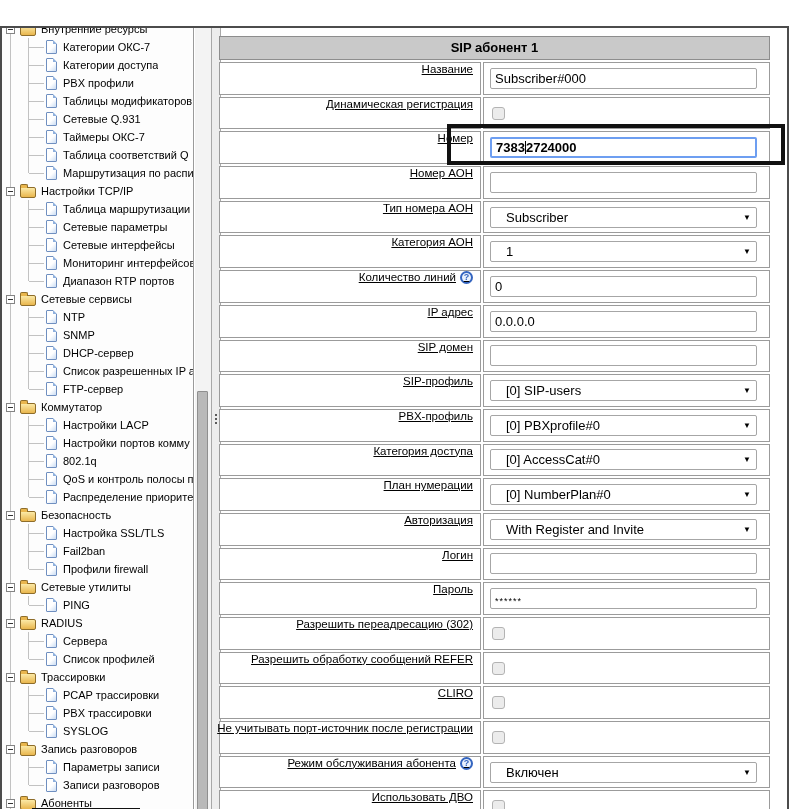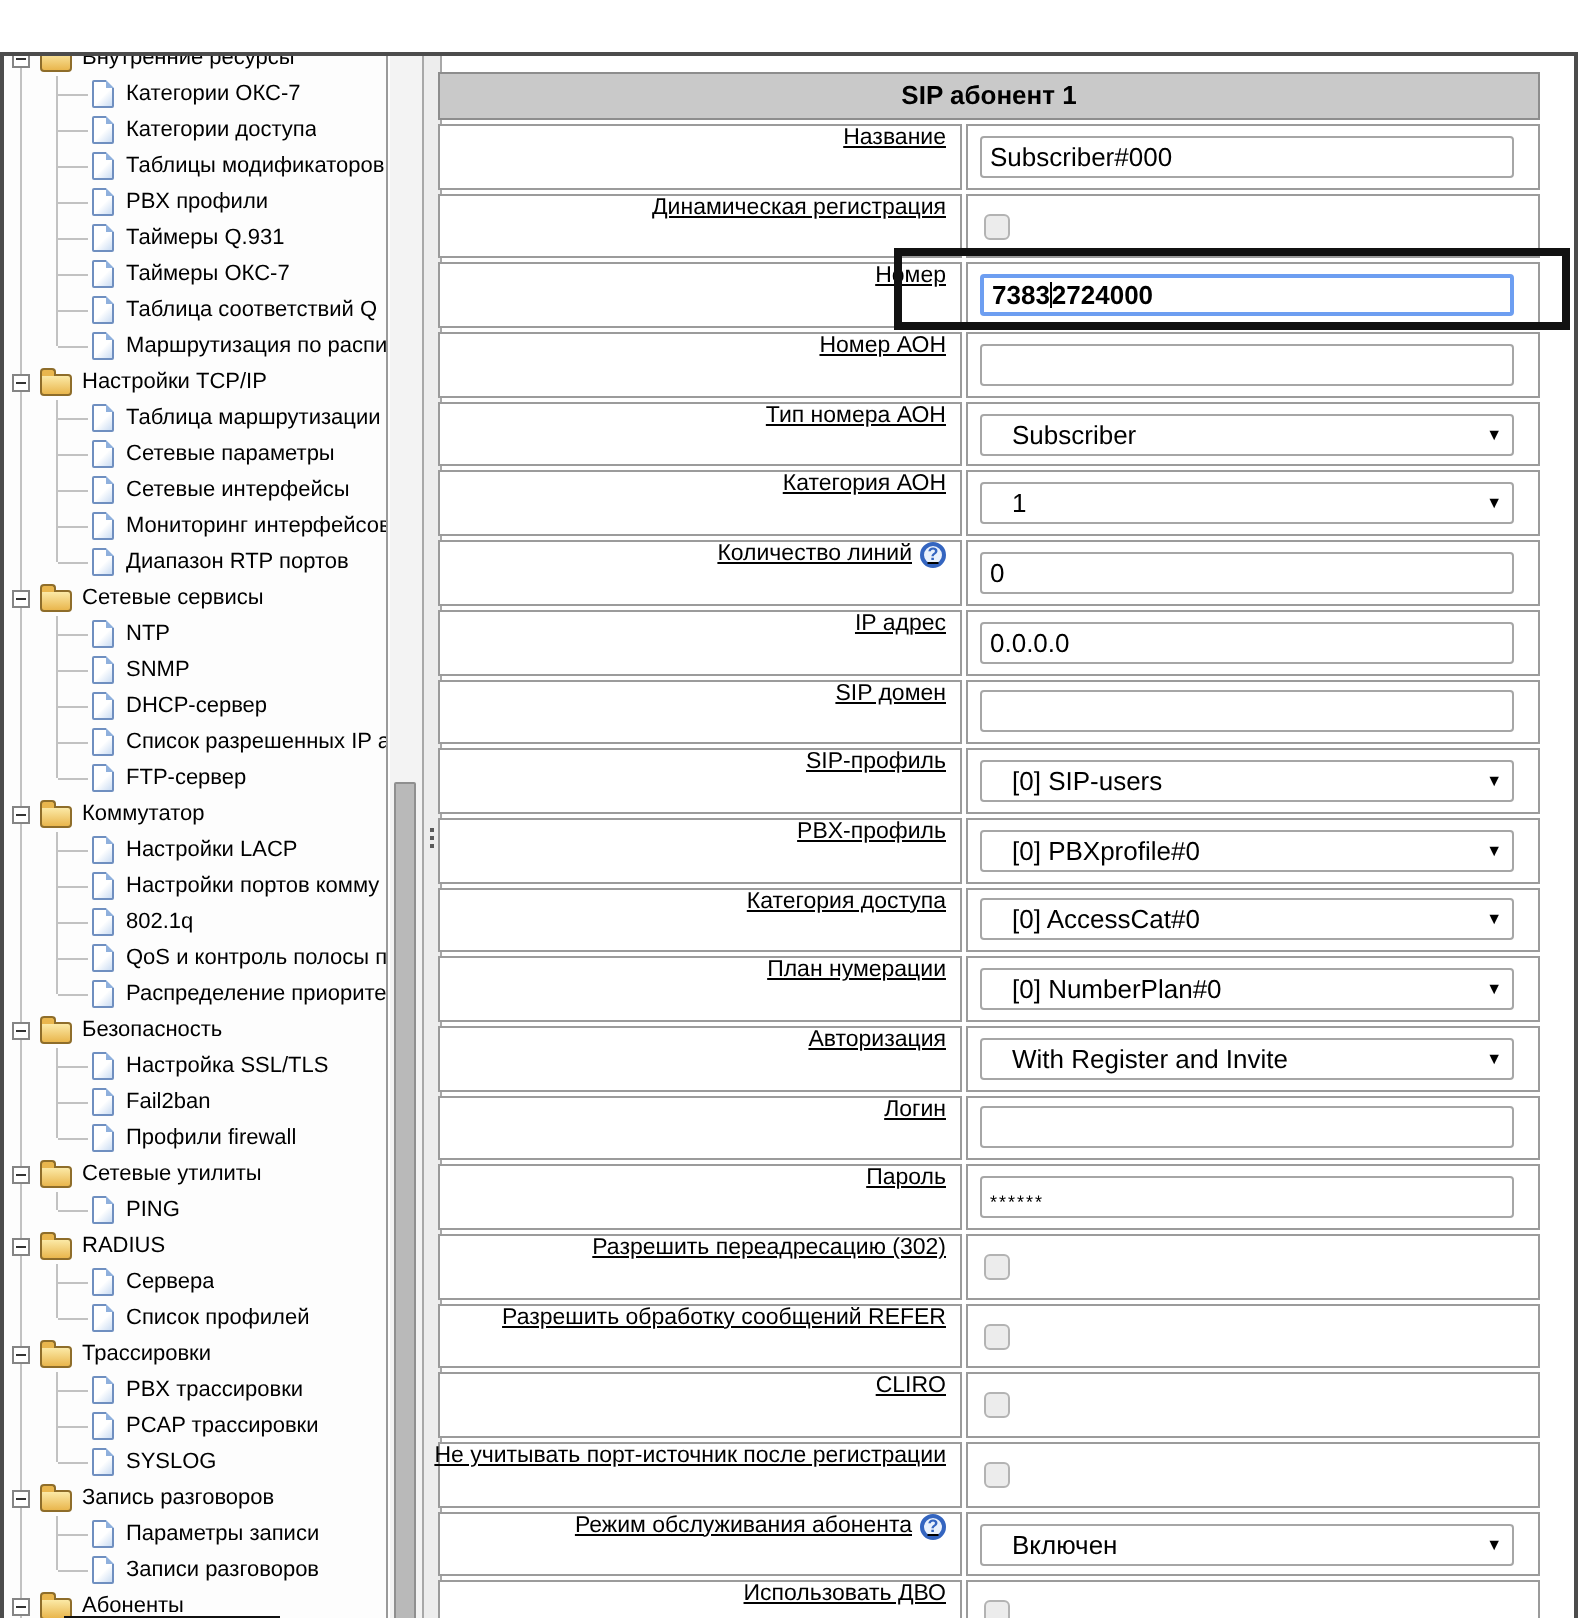--- a/index.html
+++ b/index.html
@@ -71,29 +71,29 @@
         <div class="tree-row leaf">
           <span class="doc-icon"></span>
           <span class="tree-label">Категории ОКС-7</span>
         </div>
         <div class="tree-row leaf">
           <span class="doc-icon"></span>
           <span class="tree-label">Категории доступа</span>
         </div>
         <div class="tree-row leaf">
           <span class="doc-icon"></span>
+          <span class="tree-label">PBX профили</span>
+        </div>
+        <div class="tree-row leaf">
+          <span class="doc-icon"></span>
           <span class="tree-label">Таблицы модификаторов</span>
         </div>
         <div class="tree-row leaf">
           <span class="doc-icon"></span>
-          <span class="tree-label">PBX профили</span>
-        </div>
-        <div class="tree-row leaf">
-          <span class="doc-icon"></span>
-          <span class="tree-label">Таймеры Q.931</span>
+          <span class="tree-label">Сетевые Q.931</span>
         </div>
         <div class="tree-row leaf">
           <span class="doc-icon"></span>
           <span class="tree-label">Таймеры ОКС-7</span>
         </div>
         <div class="tree-row leaf">
           <span class="doc-icon"></span>
           <span class="tree-label">Таблица соответствий Q</span>
         </div>
         <div class="tree-row leaf last">
@@ -228,25 +228,25 @@
         </div>
         <div class="tree-row folder">
           <span class="expand-box">
             <span class="minus"></span>
           </span>
           <span class="folder-icon"></span>
           <span class="tree-label">Трассировки</span>
         </div>
         <div class="tree-row leaf">
           <span class="doc-icon"></span>
+          <span class="tree-label">PCAP трассировки</span>
+        </div>
+        <div class="tree-row leaf">
+          <span class="doc-icon"></span>
           <span class="tree-label">PBX трассировки</span>
-        </div>
-        <div class="tree-row leaf">
-          <span class="doc-icon"></span>
-          <span class="tree-label">PCAP трассировки</span>
         </div>
         <div class="tree-row leaf last">
           <span class="doc-icon"></span>
           <span class="tree-label">SYSLOG</span>
         </div>
         <div class="tree-row folder">
           <span class="expand-box">
             <span class="minus"></span>
           </span>
           <span class="folder-icon"></span>

